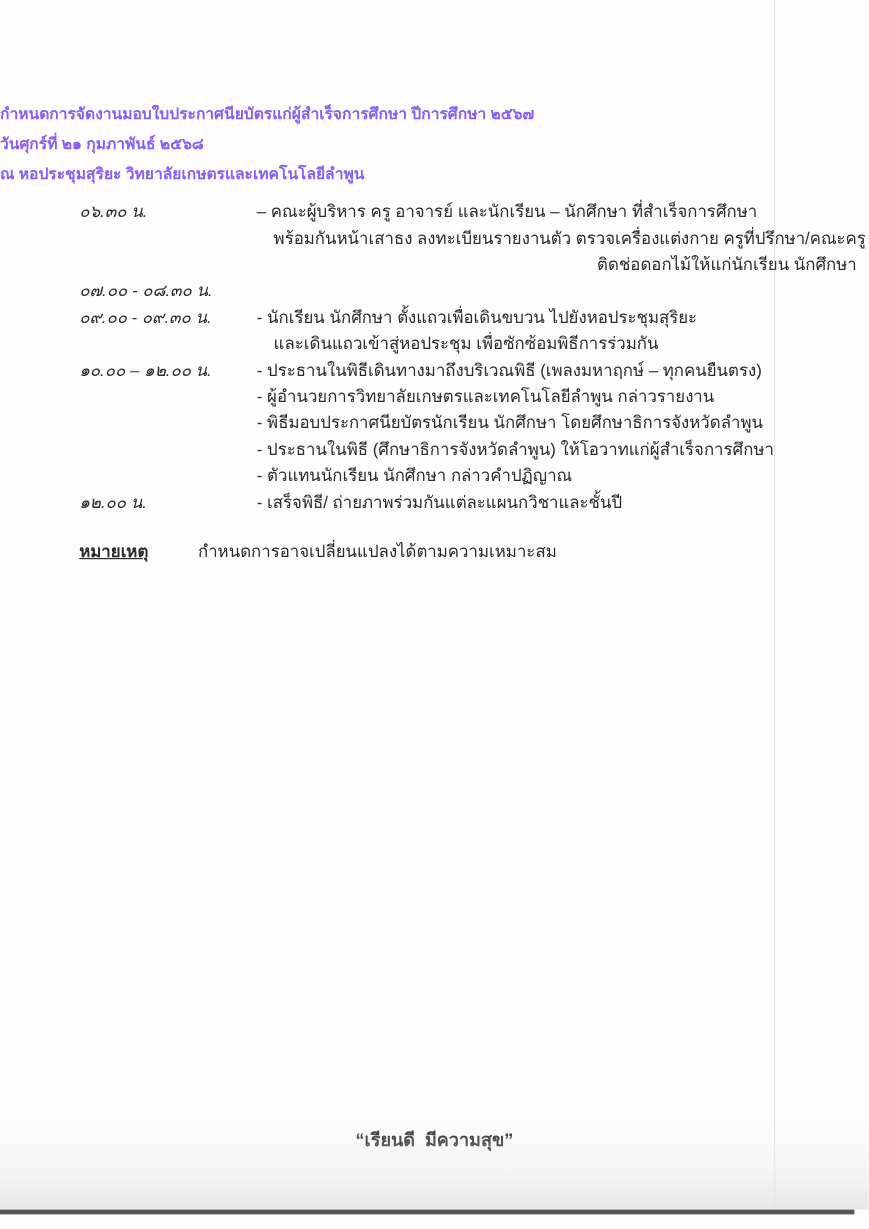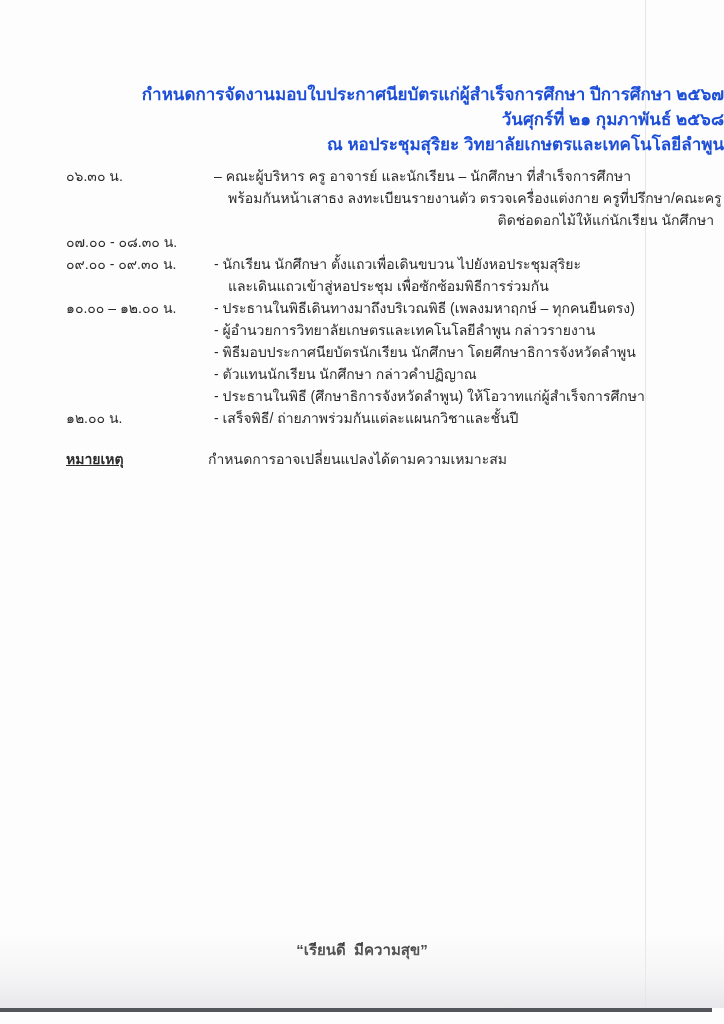--- a/index.html
+++ b/index.html
@@ -8,46 +8,46 @@
     width: 724px;
     height: 1024px;
     background: #fdfdfd;
     font-family: "Liberation Sans", sans-serif;
     color: #2b2b2b;
     overflow: hidden;
   }
   
   .title-block {
     padding-top: 82px;
-    text-align: right;
+    text-align: left;
     font-weight: 700;
-    font-size: 17px;
+    font-size: 13px;
     line-height: 25px;
-    color: #1d4ed8;
+    color: #8b5cf6;
     white-space: nowrap;
   }
   
   .schedule {
     margin: 8px 10px 0 66px;
     font-size: 14px;
     line-height: 22px;
   }
   .sched-row { display: flex; align-items: flex-start; }
-  .sched-time { width: 124px; flex-shrink: 0; white-space: nowrap; }
+  .sched-time { width: 124px; flex-shrink: 0; white-space: nowrap; font-style: italic; }
   .sched-desc { flex: 1; min-width: 0; margin-left: 24px; }
   .sched-desc div { white-space: nowrap; }
   .cont  { padding-left: 14px; }
   .cont2 { padding-left: 9px; text-align: right; }
   
   .notes {
     margin: 18px 10px 0 66px;
     font-size: 14px;
     line-height: 25px;
   }
-  .note-row { display: flex; align-items: flex-start; gap: 43px; }
+  .note-row { display: flex; align-items: flex-start; }
   .note-label {
     width: 99px; flex-shrink: 0;
     font-weight: 700;
     text-decoration: underline;
     white-space: nowrap;
   }
   .dress-label { width: 92px; flex-shrink: 0; white-space: nowrap; }
   .note-text, .dress-lines { flex: 1; min-width: 0; }
   .note-text div, .dress-lines div { white-space: nowrap; }
   .dress-cont { padding-left: 14px; }
@@ -119,22 +119,22 @@
         <div class="cont">และเดินแถวเข้าสู่หอประชุม เพื่อซักซ้อมพิธีการร่วมกัน</div>
       </div>
     </div>
 
     <div class="sched-row">
       <div class="sched-time">๑๐.๐๐ – ๑๒.๐๐ น.</div>
       <div class="sched-desc">
         <div>- ประธานในพิธีเดินทางมาถึงบริเวณพิธี (เพลงมหาฤกษ์ – ทุกคนยืนตรง)</div>
         <div>- ผู้อำนวยการวิทยาลัยเกษตรและเทคโนโลยีลำพูน กล่าวรายงาน</div>
         <div>- พิธีมอบประกาศนียบัตรนักเรียน นักศึกษา โดยศึกษาธิการจังหวัดลำพูน</div>
+        <div>- ประธานในพิธี (ศึกษาธิการจังหวัดลำพูน) ให้โอวาทแก่ผู้สำเร็จการศึกษา</div>
         <div>- ตัวแทนนักเรียน นักศึกษา กล่าวคำปฏิญาณ</div>
-        <div>- ประธานในพิธี (ศึกษาธิการจังหวัดลำพูน) ให้โอวาทแก่ผู้สำเร็จการศึกษา</div>
       </div>
     </div>
 
     <div class="sched-row">
       <div class="sched-time">๑๒.๐๐ น.</div>
       <div class="sched-desc">
         <div>- เสร็จพิธี/ ถ่ายภาพร่วมกันแต่ละแผนกวิชาและชั้นปี</div>
       </div>
     </div>
 

